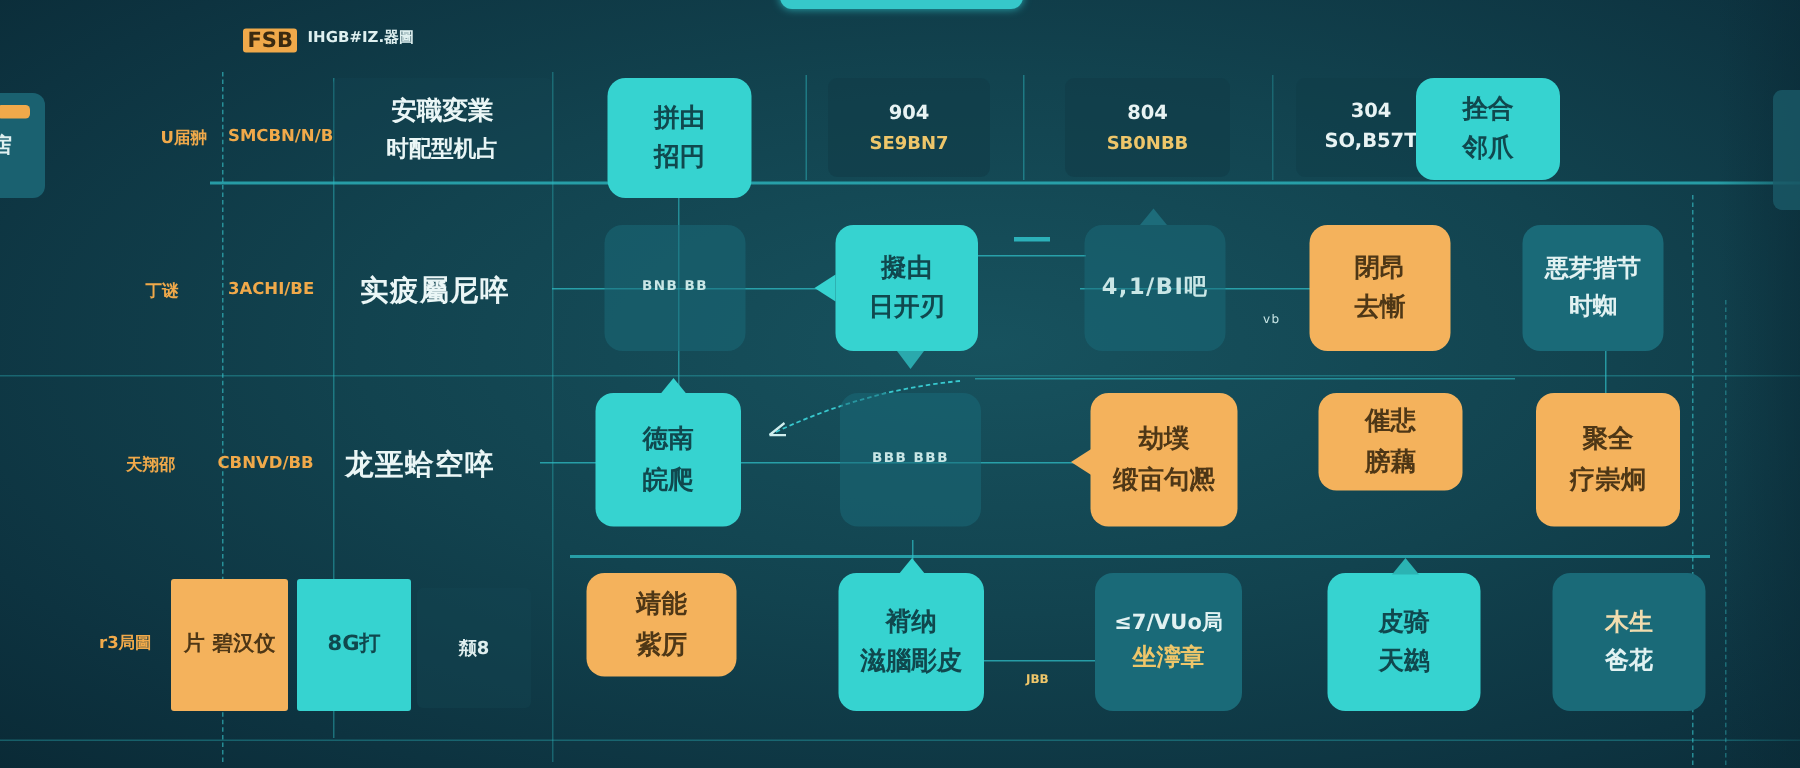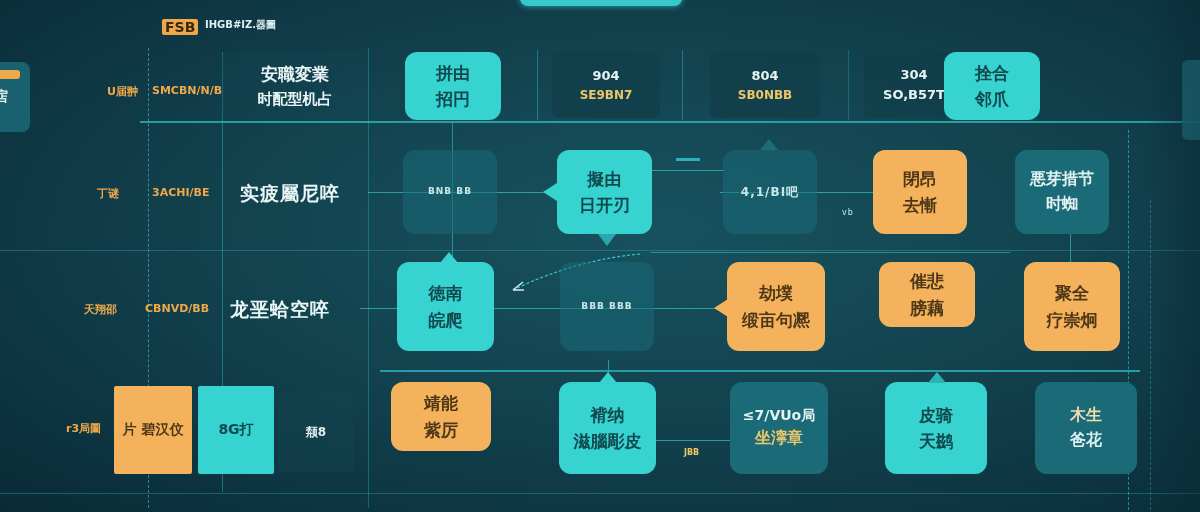--- a/index.html
+++ b/index.html
@@ -71,21 +71,21 @@
   <path d="M135 4 Q 70 10 8 40" stroke="#38c9cf" stroke-width="1.2" stroke-dasharray="3 2" fill="none"></path>
   <path d="M8 40 L18 32 M8 40 L19 40" stroke="#d0eeee" stroke-width="1.5" fill="none"></path>
 </svg>
 
 <div class="lbl-o" style="left:107px;top:84px;">U届翀</div>
 <div class="lbl-o" style="left:152px;top:84px;">SMCBN/N/B</div>
 <div class="card" style="left:222px;top:52px;width:146px;height:68px;background:rgba(20,70,82,.35);border-radius:4px;">
   <span style="color:#eaf6f6;font-size:17px;">安職変業</span>
   <span style="color:#eaf6f6;font-size:15px;">时配型机占</span>
 </div>
-<div class="card cyan" style="left:405px;top:52px;width:96px;height:68px;">
+<div class="card cyan" style="left:405px;top:52px;width:96px;height:80px;">
   <span>拼由</span>
   <span>招円</span>
 </div>
 <div class="card darker" style="left:552px;top:52px;width:108px;height:66px;background:rgba(16,60,72,.6);border-radius:6px;">
   <span class="num">904</span>
   <span class="sub">SE9BN7</span>
 </div>
 <div class="card darker" style="left:710px;top:52px;width:110px;height:66px;background:rgba(16,60,72,.6);border-radius:6px;">
   <span class="num">804</span>
   <span class="sub">SB0NBB</span>
@@ -105,21 +105,21 @@
 <div class="card ghost" style="left:403px;top:150px;width:94px;height:84px;">
   <span class="stub" style="position:static;">BNB BB</span>
 </div>
 <div class="card cyan" style="left:557px;top:150px;width:95px;height:84px;">
   <span>擬由</span>
   <span>日开刃</span>
 </div>
 <div class="arrow-l" style="left:543px;top:183px;border-right:14px solid #36d3d0;"></div>
 <div class="arrow-u" style="left:598px;top:234px;border-top:12px solid #2aa9ad;"></div>
 <div class="card ghost" style="left:723px;top:150px;width:94px;height:84px;">
-  <span class="stub" style="position:static;font-size:12px;">4,1/BI吧</span>
+  <span class="stub" style="position:static;font-size:15px;">4,1/BI吧</span>
 </div>
 <div class="arrow-u" style="left:760px;top:139px;border-bottom:11px solid #1d6c7a;"></div>
 <div class="stub" style="left:842px;top:208px;font-size:8px;">vb</div>
 <div class="card orange" style="left:873px;top:150px;width:94px;height:84px;">
   <span>閉昂</span>
   <span>去慚</span>
 </div>
 <div class="card dark" style="left:1015px;top:150px;width:94px;height:84px;">
   <span>悪芽措节</span>
   <span>时蜘</span>

